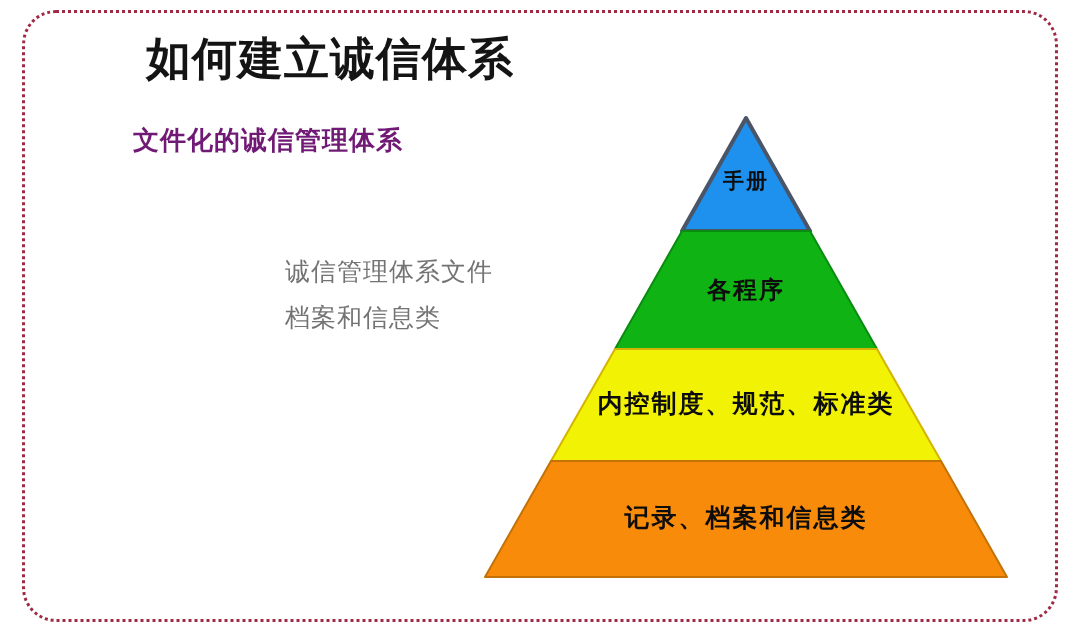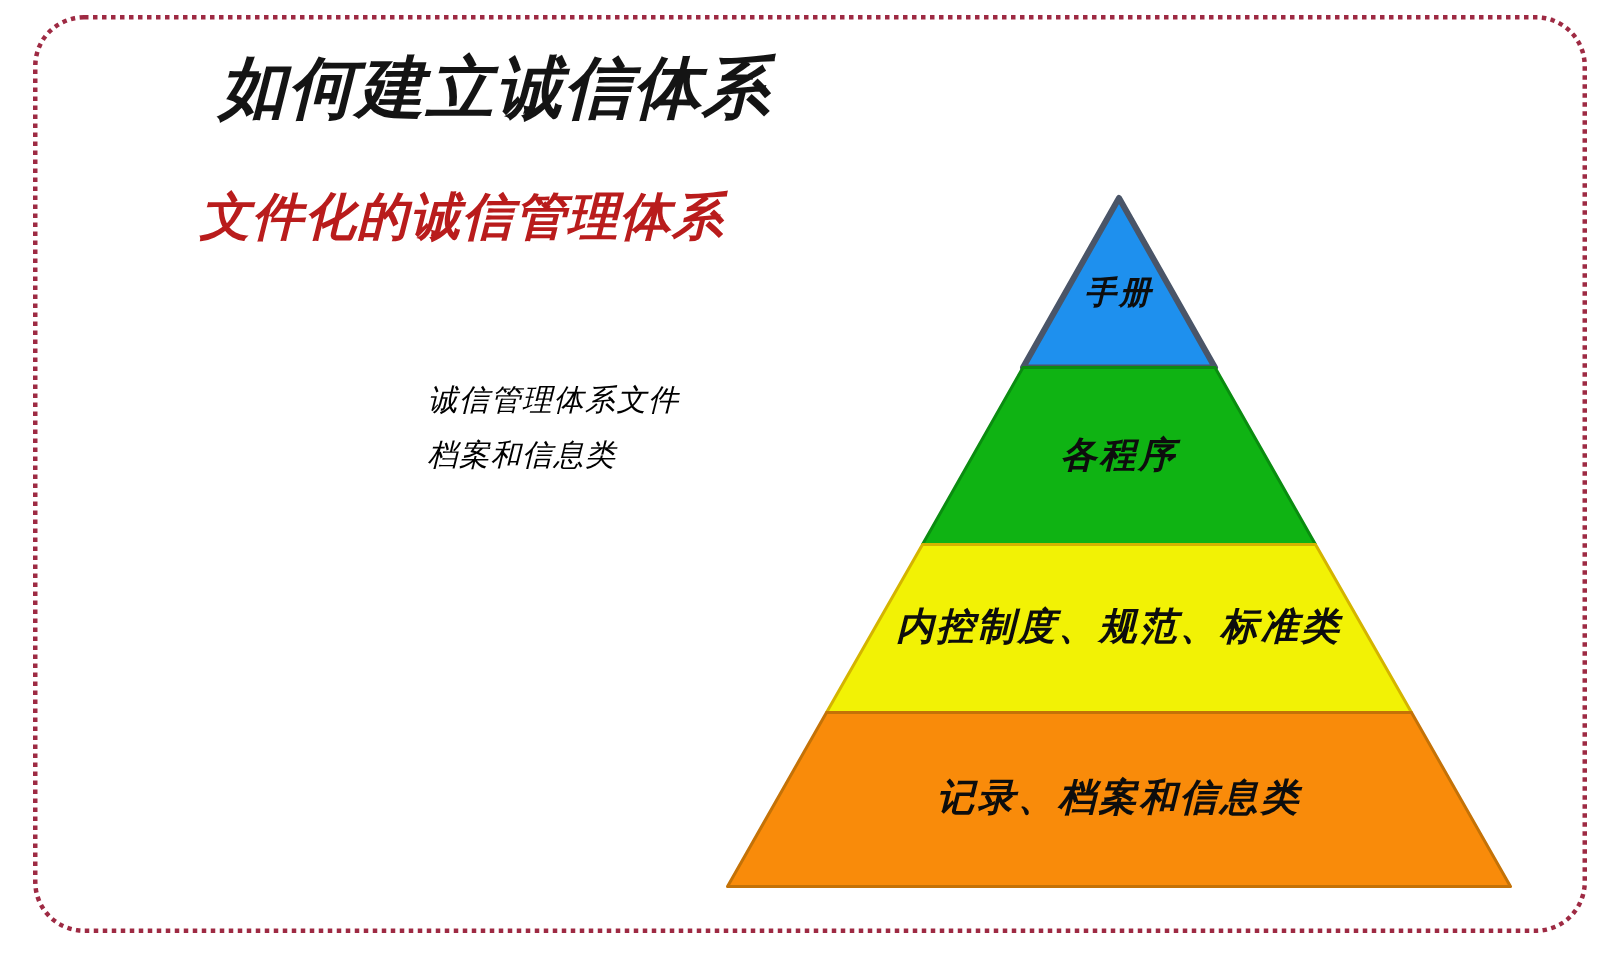--- a/index.html
+++ b/index.html
@@ -8,21 +8,20 @@
     padding: 0;
     background: #ffffff;
   }
   #slide {
     position: relative;
     width: 1080px;
     height: 638px;
     background: #ffffff;
     overflow: hidden;
     font-family: "Liberation Serif", "DejaVu Serif", serif;
-    font-style: italic;
   }
 
   
   #frame {
     position: absolute;
     left: 22px;
     top: 10px;
     width: 1036px;
     height: 612px;
     box-sizing: border-box;
@@ -40,44 +39,44 @@
     line-height: 1.05;
     font-weight: 700;
     color: #141414;
     letter-spacing: 1px;
     white-space: nowrap;
   }
   #subtitle {
     position: absolute;
     left: 133px;
     top: 127px;
-    font-size: 34px;
+    font-size: 26px;
     line-height: 1.1;
     font-weight: 700;
-    color: #b91c1c;
+    color: #701a75;
     letter-spacing: 1px;
     white-space: nowrap;
   }
   #body-text {
     position: absolute;
     left: 285px;
     top: 249px;
-    font-size: 20px;
+    font-size: 25px;
     line-height: 1.85;
     font-weight: 400;
-    color: #000000;
+    color: #737373;
     letter-spacing: 1px;
   }
   #body-text .line { white-space: nowrap; display: block; }
 
   
   #pyramid {
     position: absolute;
     left: 470px;
-    top: 119px;
+    top: 105px;
     width: 552px;
     height: 490px;
   }
   #pyramid svg { display: block; width: 100%; height: 100%; }
 
   .tier-label {
     font-family: "Liberation Serif", "DejaVu Serif", serif;
     font-weight: 700;
     fill: #0d0d0d;
     text-anchor: middle;

